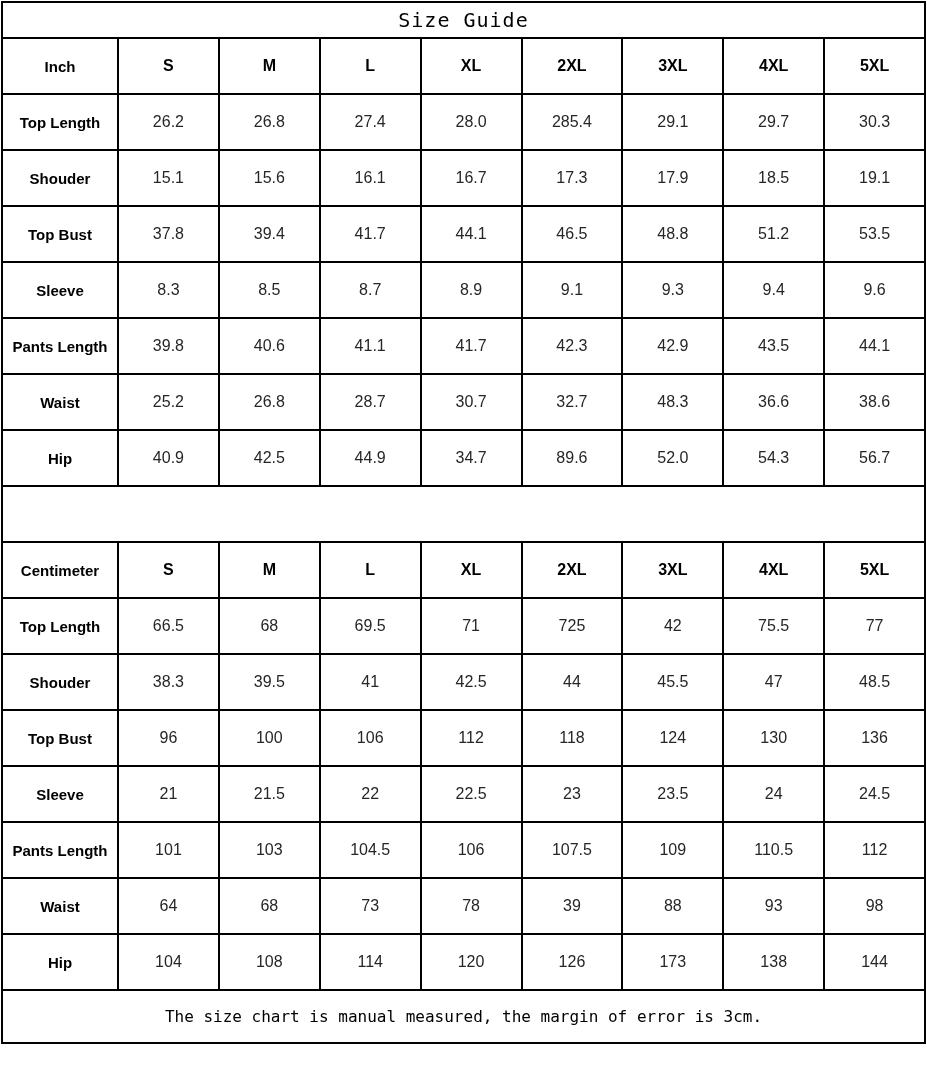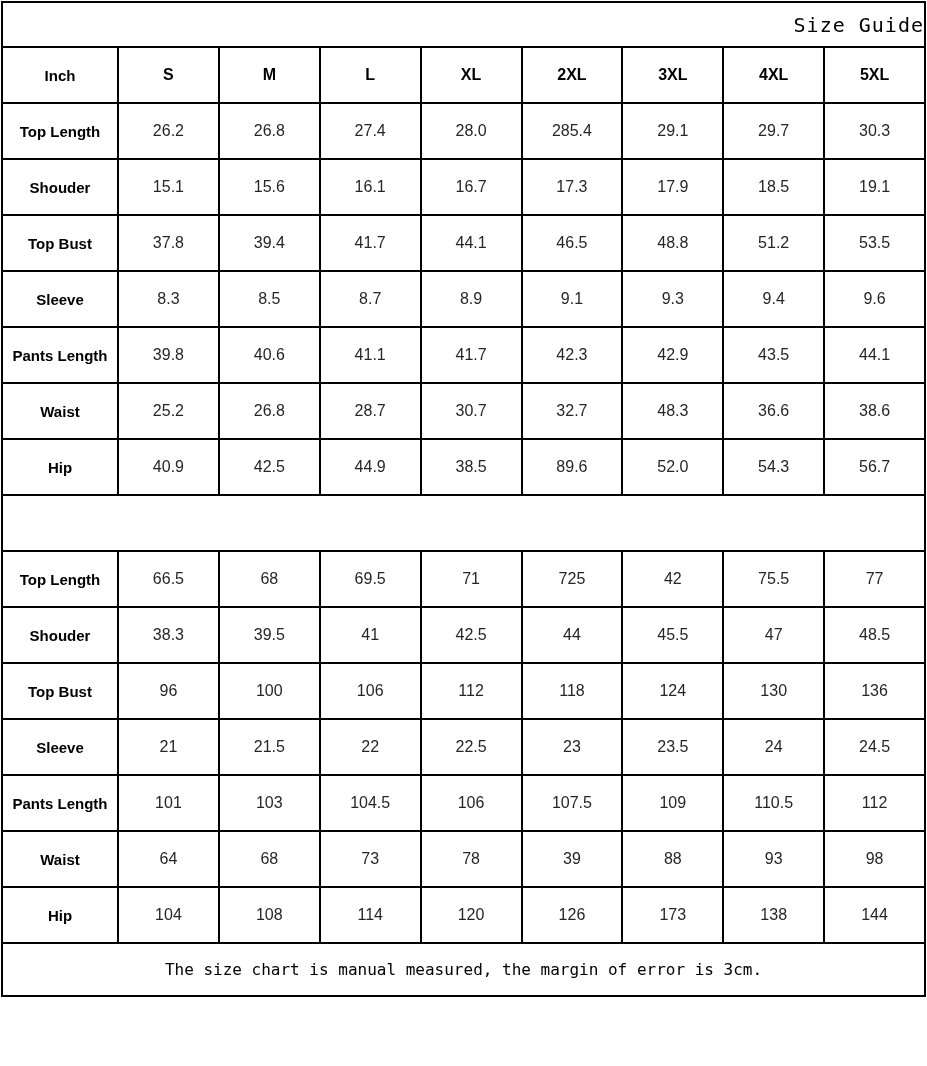--- a/index.html
+++ b/index.html
@@ -29,26 +29,25 @@
   }
   col.label-col { width: 116px; }
   td {
     border: 2px solid var(--border-color);
     text-align: center;
     vertical-align: middle;
     padding: 0;
     overflow: hidden;
   }
   tr.title-row td {
-    height: 45px;
+    height: 36px;
     font-family: "DejaVu Sans Mono", "Liberation Mono", monospace;
     font-size: 20px;
     color: var(--label-color);
     letter-spacing: 1px;
-    text-align: right;
   }
   tr.data-row td { height: 56px; }
   td.unit-cell, td.size-cell, td.label-cell {
     font-family: "Liberation Sans", "DejaVu Sans", sans-serif;
     font-weight: bold;
     font-size: 15px;
     color: var(--label-color);
   }
   td.size-cell { font-size: 16px; }
   td.value-cell {
@@ -155,28 +154,39 @@
           <td class="value-cell">32.7</td>
           <td class="value-cell">48.3</td>
           <td class="value-cell">36.6</td>
           <td class="value-cell">38.6</td>
         </tr>
         <tr class="data-row">
           <td class="label-cell">Hip</td>
           <td class="value-cell">40.9</td>
           <td class="value-cell">42.5</td>
           <td class="value-cell">44.9</td>
-          <td class="value-cell">38.5</td>
+          <td class="value-cell">34.7</td>
           <td class="value-cell">89.6</td>
           <td class="value-cell">52.0</td>
           <td class="value-cell">54.3</td>
           <td class="value-cell">56.7</td>
         </tr>
         <tr class="spacer-row">
           <td colspan="9"></td>
+        </tr>
+        <tr class="data-row">
+          <td class="unit-cell">Centimeter</td>
+          <td class="size-cell">S</td>
+          <td class="size-cell">M</td>
+          <td class="size-cell">L</td>
+          <td class="size-cell">XL</td>
+          <td class="size-cell">2XL</td>
+          <td class="size-cell">3XL</td>
+          <td class="size-cell">4XL</td>
+          <td class="size-cell">5XL</td>
         </tr>
         <tr class="data-row">
           <td class="label-cell">Top Length</td>
           <td class="value-cell">66.5</td>
           <td class="value-cell">68</td>
           <td class="value-cell">69.5</td>
           <td class="value-cell">71</td>
           <td class="value-cell">725</td>
           <td class="value-cell">42</td>
           <td class="value-cell">75.5</td>

